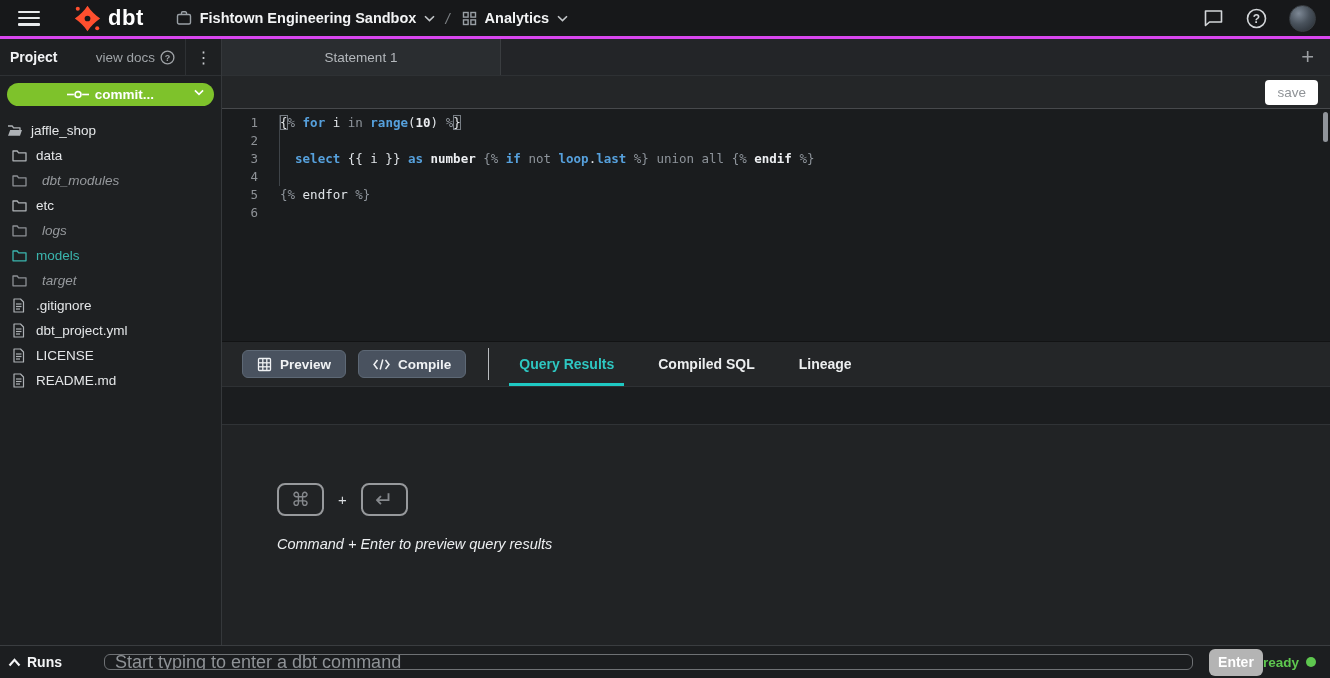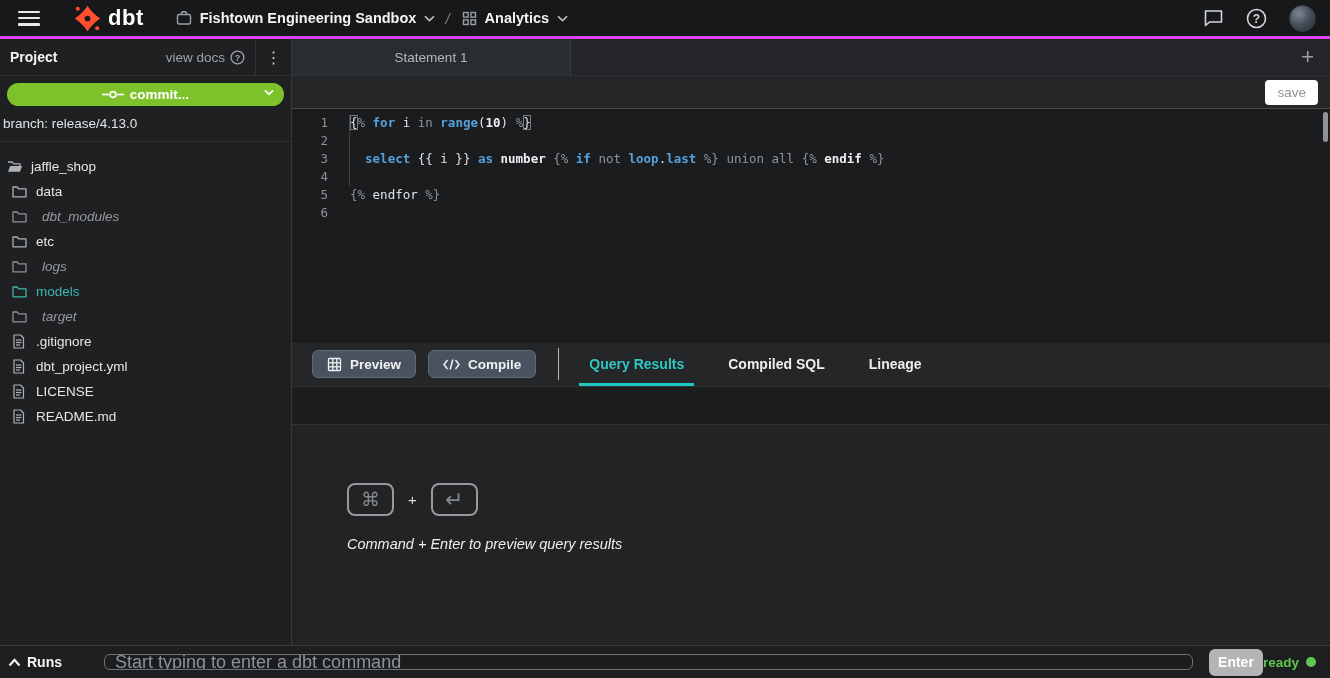--- a/index.html
+++ b/index.html
@@ -22,21 +22,21 @@
   .crumb-label { font-weight:bold; font-size:14.5px; color:#f2f3f4; }
   .crumb-sep { color:#7c8084; font-size:15px; margin:0 10px; font-style:italic; }
   .chev { color:#9b9fa3; }
   .topbar-right { margin-left:auto; display:flex; align-items:center; gap:22px; }
   .avatar { width:27px; height:27px; border-radius:50%;
     background:radial-gradient(circle at 35% 30%, #7d8895 0%, #49525c 45%, #23282e 100%);
     border:1px solid #3a3f44; }
 
   
   .app { display:flex; height:606px; }
-  .sidebar { width:292px; background:#1e2022; border-right:1px solid #35383b; display:flex; flex-direction:column; }
+  .sidebar { width:222px; background:#1e2022; border-right:1px solid #35383b; display:flex; flex-direction:column; }
   .main { flex:1; display:flex; flex-direction:column; min-width:0; }
 
   
   .side-head { height:37px; border-bottom:1px solid #2e3134; display:flex; align-items:center; padding:0 0 0 10px; }
   .side-title { font-weight:bold; font-size:14px; color:#f2f3f5; }
   .viewdocs { margin-left:auto; display:flex; align-items:center; gap:5px; color:#9fa3a7; cursor:pointer; padding-right:10px; }
   .kebab { width:36px; height:37px; border-left:1px solid #2e3134; display:flex; align-items:center; justify-content:center;
     color:#c7cacd; font-size:16px; letter-spacing:0; cursor:pointer; }
   .commit-row { padding:7px 7px 0 7px; }
   .commit-btn { height:23px; border-radius:12px; background:#7ec22b; display:flex; align-items:center; justify-content:center;
@@ -203,21 +203,20 @@
           <span>commit...</span>
         </span>
         <span class="dd">
           <svg width="10" height="7" viewBox="0 0 11 7" fill="none" stroke="#fff" stroke-width="1.8">
               <path d="M1 1.2 L5.5 5.6 L10 1.2"></path>
             </svg>
         </span>
       </div>
     </div>
 
-    <div class="branch-row">branch: release/4.13.0</div>
 
     <div class="tree">
         <div class="tree-row">
           <span class="ticon">
             <svg width="16" height="13" viewBox="0 0 16 13" fill="none" stroke="#aeb2b6" stroke-width="1.3">
               <path d="M1 2 h4.2 l1.4 1.8 H13 v2.2" stroke-linejoin="round"></path>
               <path d="M3.2 6 H15 l-2 5.8 H1 L3.2 6 z" fill="#aeb2b6" stroke="none"></path>
             </svg>
           </span>
           <span>jaffle_shop</span>

